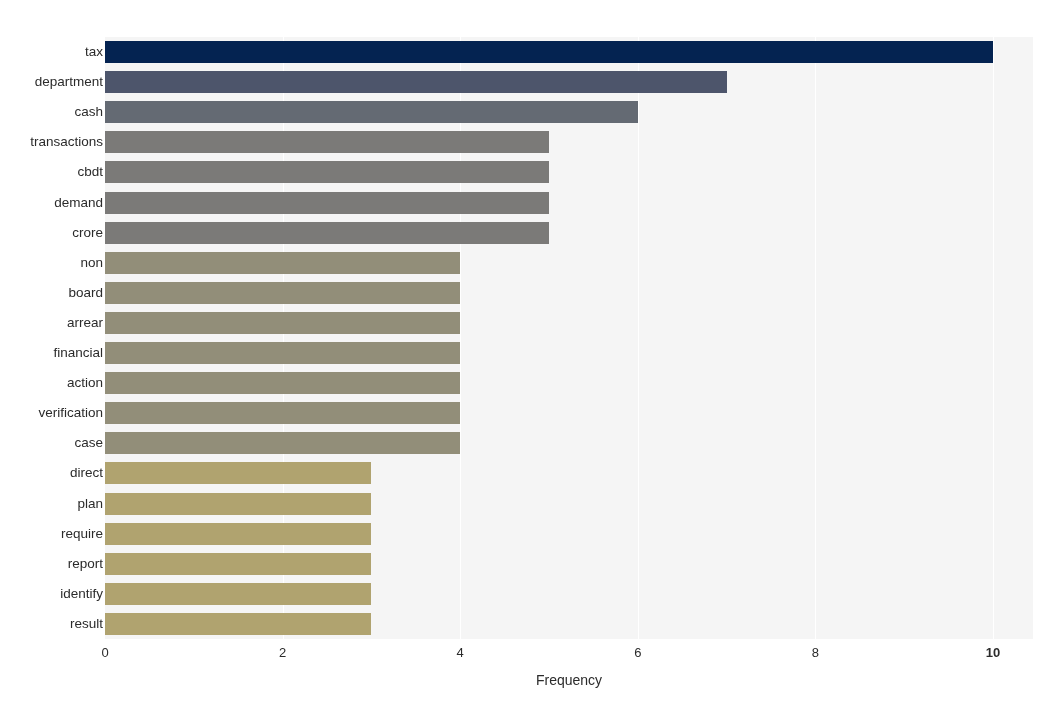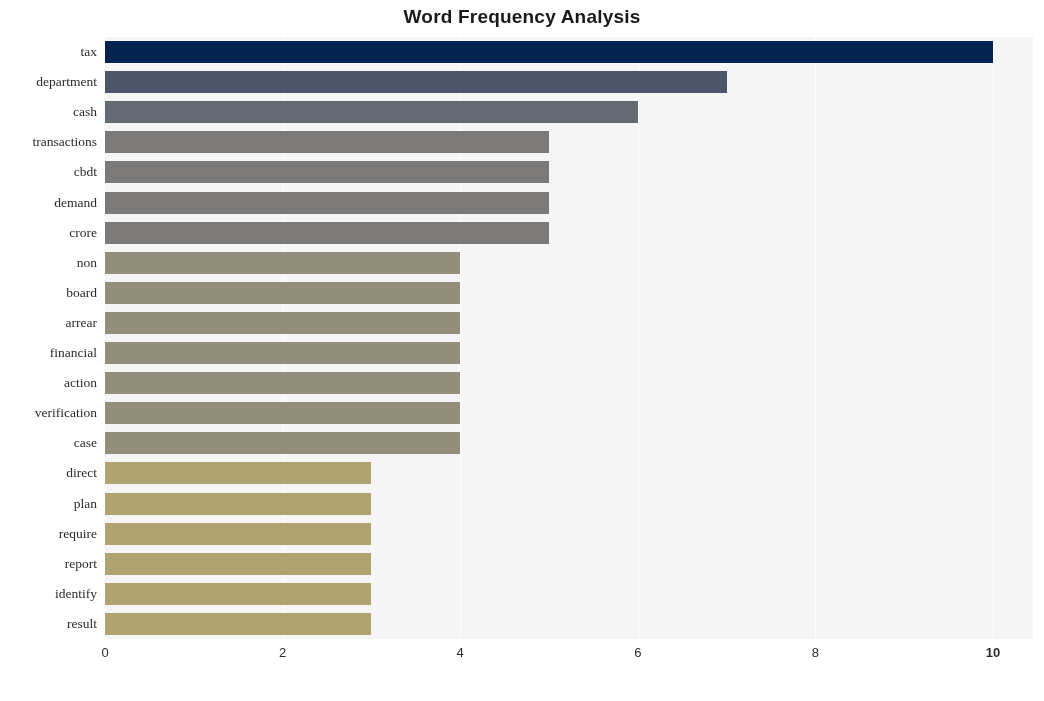--- a/index.html
+++ b/index.html
@@ -62,25 +62,24 @@
     height: 30.1px;
   }
   .bar {
     position: absolute;
     left: 0;
     top: 4px;
     height: 22px;
   }
   #ylabels-layer {
     position: absolute;
-    left: 8px;
+    left: 14px;
     top: 37px;
     width: 97px;
     height: 602px;
-    font-family: Liberation Serif, serif;
   }
   .ylabel-item {
     position: absolute;
     right: 8px;
     width: 200px;
     text-align: right;
     font-size: 13.5px;
     color: #2b2b2b;
     white-space: nowrap;
   }
@@ -108,21 +107,20 @@
     text-align: center;
     font-size: 14px;
     color: #2b2b2b;
   }
 </style>
 </head>
 <body>
 
 <div id="figure">
 
-  <div id="chart-title">Word Frequency Analysis</div>
 
   <div id="plot-area">
       <div class="gridline" style="left: 177.608px;"></div>
       <div class="gridline" style="left: 355.215px;"></div>
       <div class="gridline" style="left: 532.823px;"></div>
       <div class="gridline" style="left: 710.431px;"></div>
       <div class="gridline" style="left: 888.038px;"></div>
     </div>
 
   <div id="ylabels-layer">
@@ -213,14 +211,15 @@
 
   <div id="xticks-layer">
       <div class="xtick" style="left: 105px;">0</div>
       <div class="xtick" style="left: 282.608px;">2</div>
       <div class="xtick" style="left: 460.215px;">4</div>
       <div class="xtick" style="left: 637.823px;">6</div>
       <div class="xtick" style="left: 815.431px;">8</div>
       <div class="xtick" style="left: 993.038px; font-weight: bold;">10</div>
     </div>
 
+  <div id="xaxis-label">Frequency</div>
 
 </div>
 
 </body></html>

